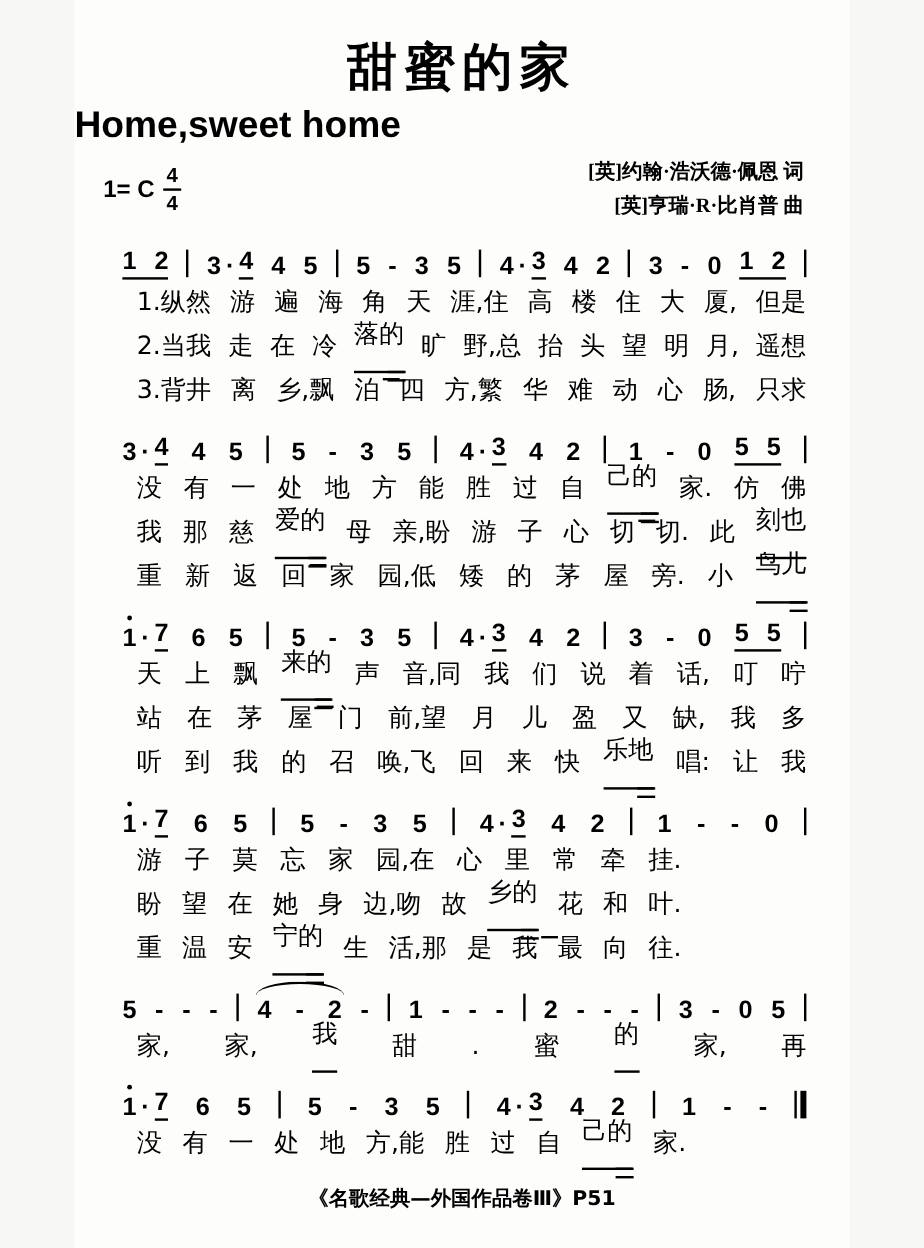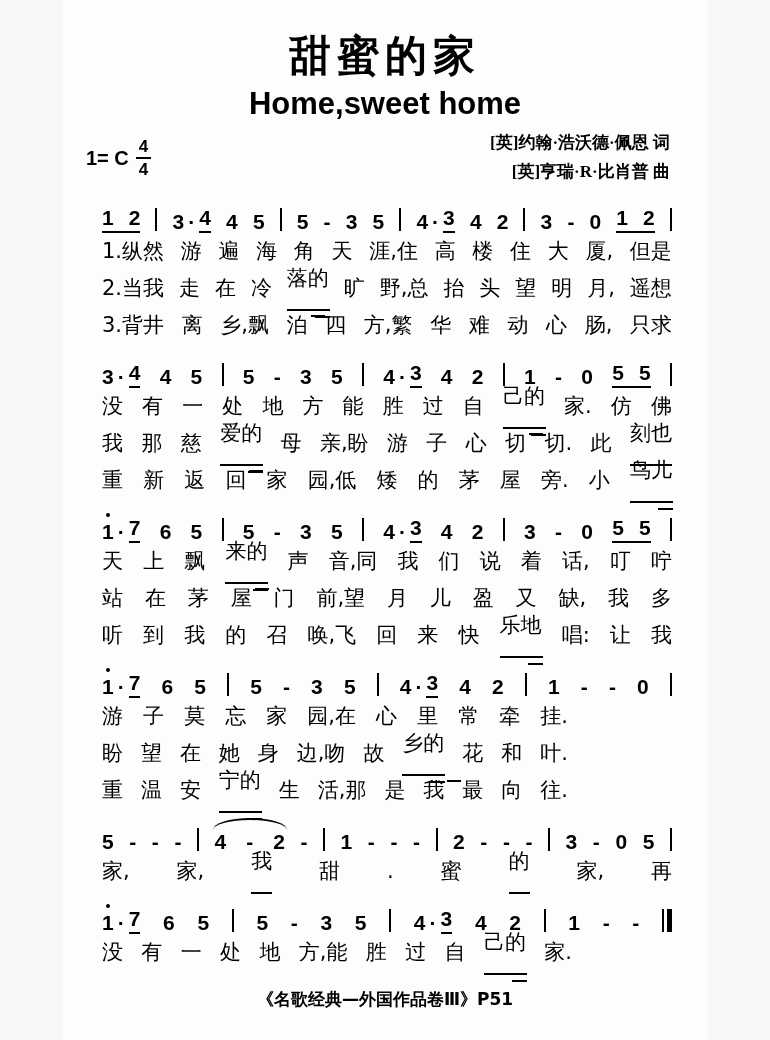--- a/index.html
+++ b/index.html
@@ -9,21 +9,21 @@
     position:relative; width:646px; height:1040px; margin:0 auto;
     background:#fdfdfc; overflow:hidden;
   }
   
   .title {
     padding-top:28px; text-align:center;
     font-size:42px; font-weight:bold; letter-spacing:6px;
     font-family:"DejaVu Sans", sans-serif;
   }
   .subtitle {
-    text-align:center; font-size:31px; font-weight:bold; letter-spacing:0px;
+    font-size:31px; font-weight:bold; letter-spacing:0px;
     margin-top:2px; font-family:"Liberation Sans", sans-serif;
   }
   .meta { display:flex; justify-content:space-between; align-items:flex-start; padding:6px 38px 0 24px; }
   .keysig { display:flex; align-items:center; gap:7px; font-size:20px; font-weight:bold; margin-top:10px; }
   .frac { display:inline-flex; flex-direction:column; align-items:center; line-height:1; font-size:17px; font-weight:bold; }
   .frac .num { border-bottom:2px solid #000; padding:0 3px 2px; }
   .frac .den { padding-top:2px; }
   .credits { text-align:right; font-size:17px; line-height:29px; font-weight:bold; font-family:Liberation Serif, serif; }
   
   .systems { padding:10px 36px 0 40px; }
@@ -46,21 +46,21 @@
     content:""; position:absolute; top:-8px; left:50%; transform:translateX(-50%);
     width:4px; height:4px; border-radius:50%; background:#000;
   }
   .barline { width:2px; height:23px; background:#000; margin-bottom:2px; align-self:flex-end; }
   .endbar { display:inline-flex; column-gap:3px; align-self:flex-end; margin-bottom:2px; }
   .endbar .thin { width:2px; height:23px; background:#000; }
   .endbar .thick { width:5px; height:23px; background:#000; }
   
   .lyricline {
     display:flex; justify-content:space-between; align-items:center;
-    height:37px; font-size:21px; font-family:"DejaVu Sans", sans-serif;
+    height:37px; font-size:21px; font-family:"DejaVu Sans", sans-serif;margin-left:12px;
   }
   .lyricline.short4 { padding-right:104px; }
   .lyricline.short6 { padding-right:100px; }
   .ltok { position:relative; display:inline-block; white-space:nowrap; line-height:1.15; }
   .ltok.u1 { border-bottom:2px solid #000; padding-bottom:19px; }
   .ltok.eq::after {
     content:""; position:absolute; right:-1px; bottom:-9px;
     width:15px; height:5px; border-top:2px solid #000; border-bottom:2px solid #000;
   }
   .ltok.tick::after {

